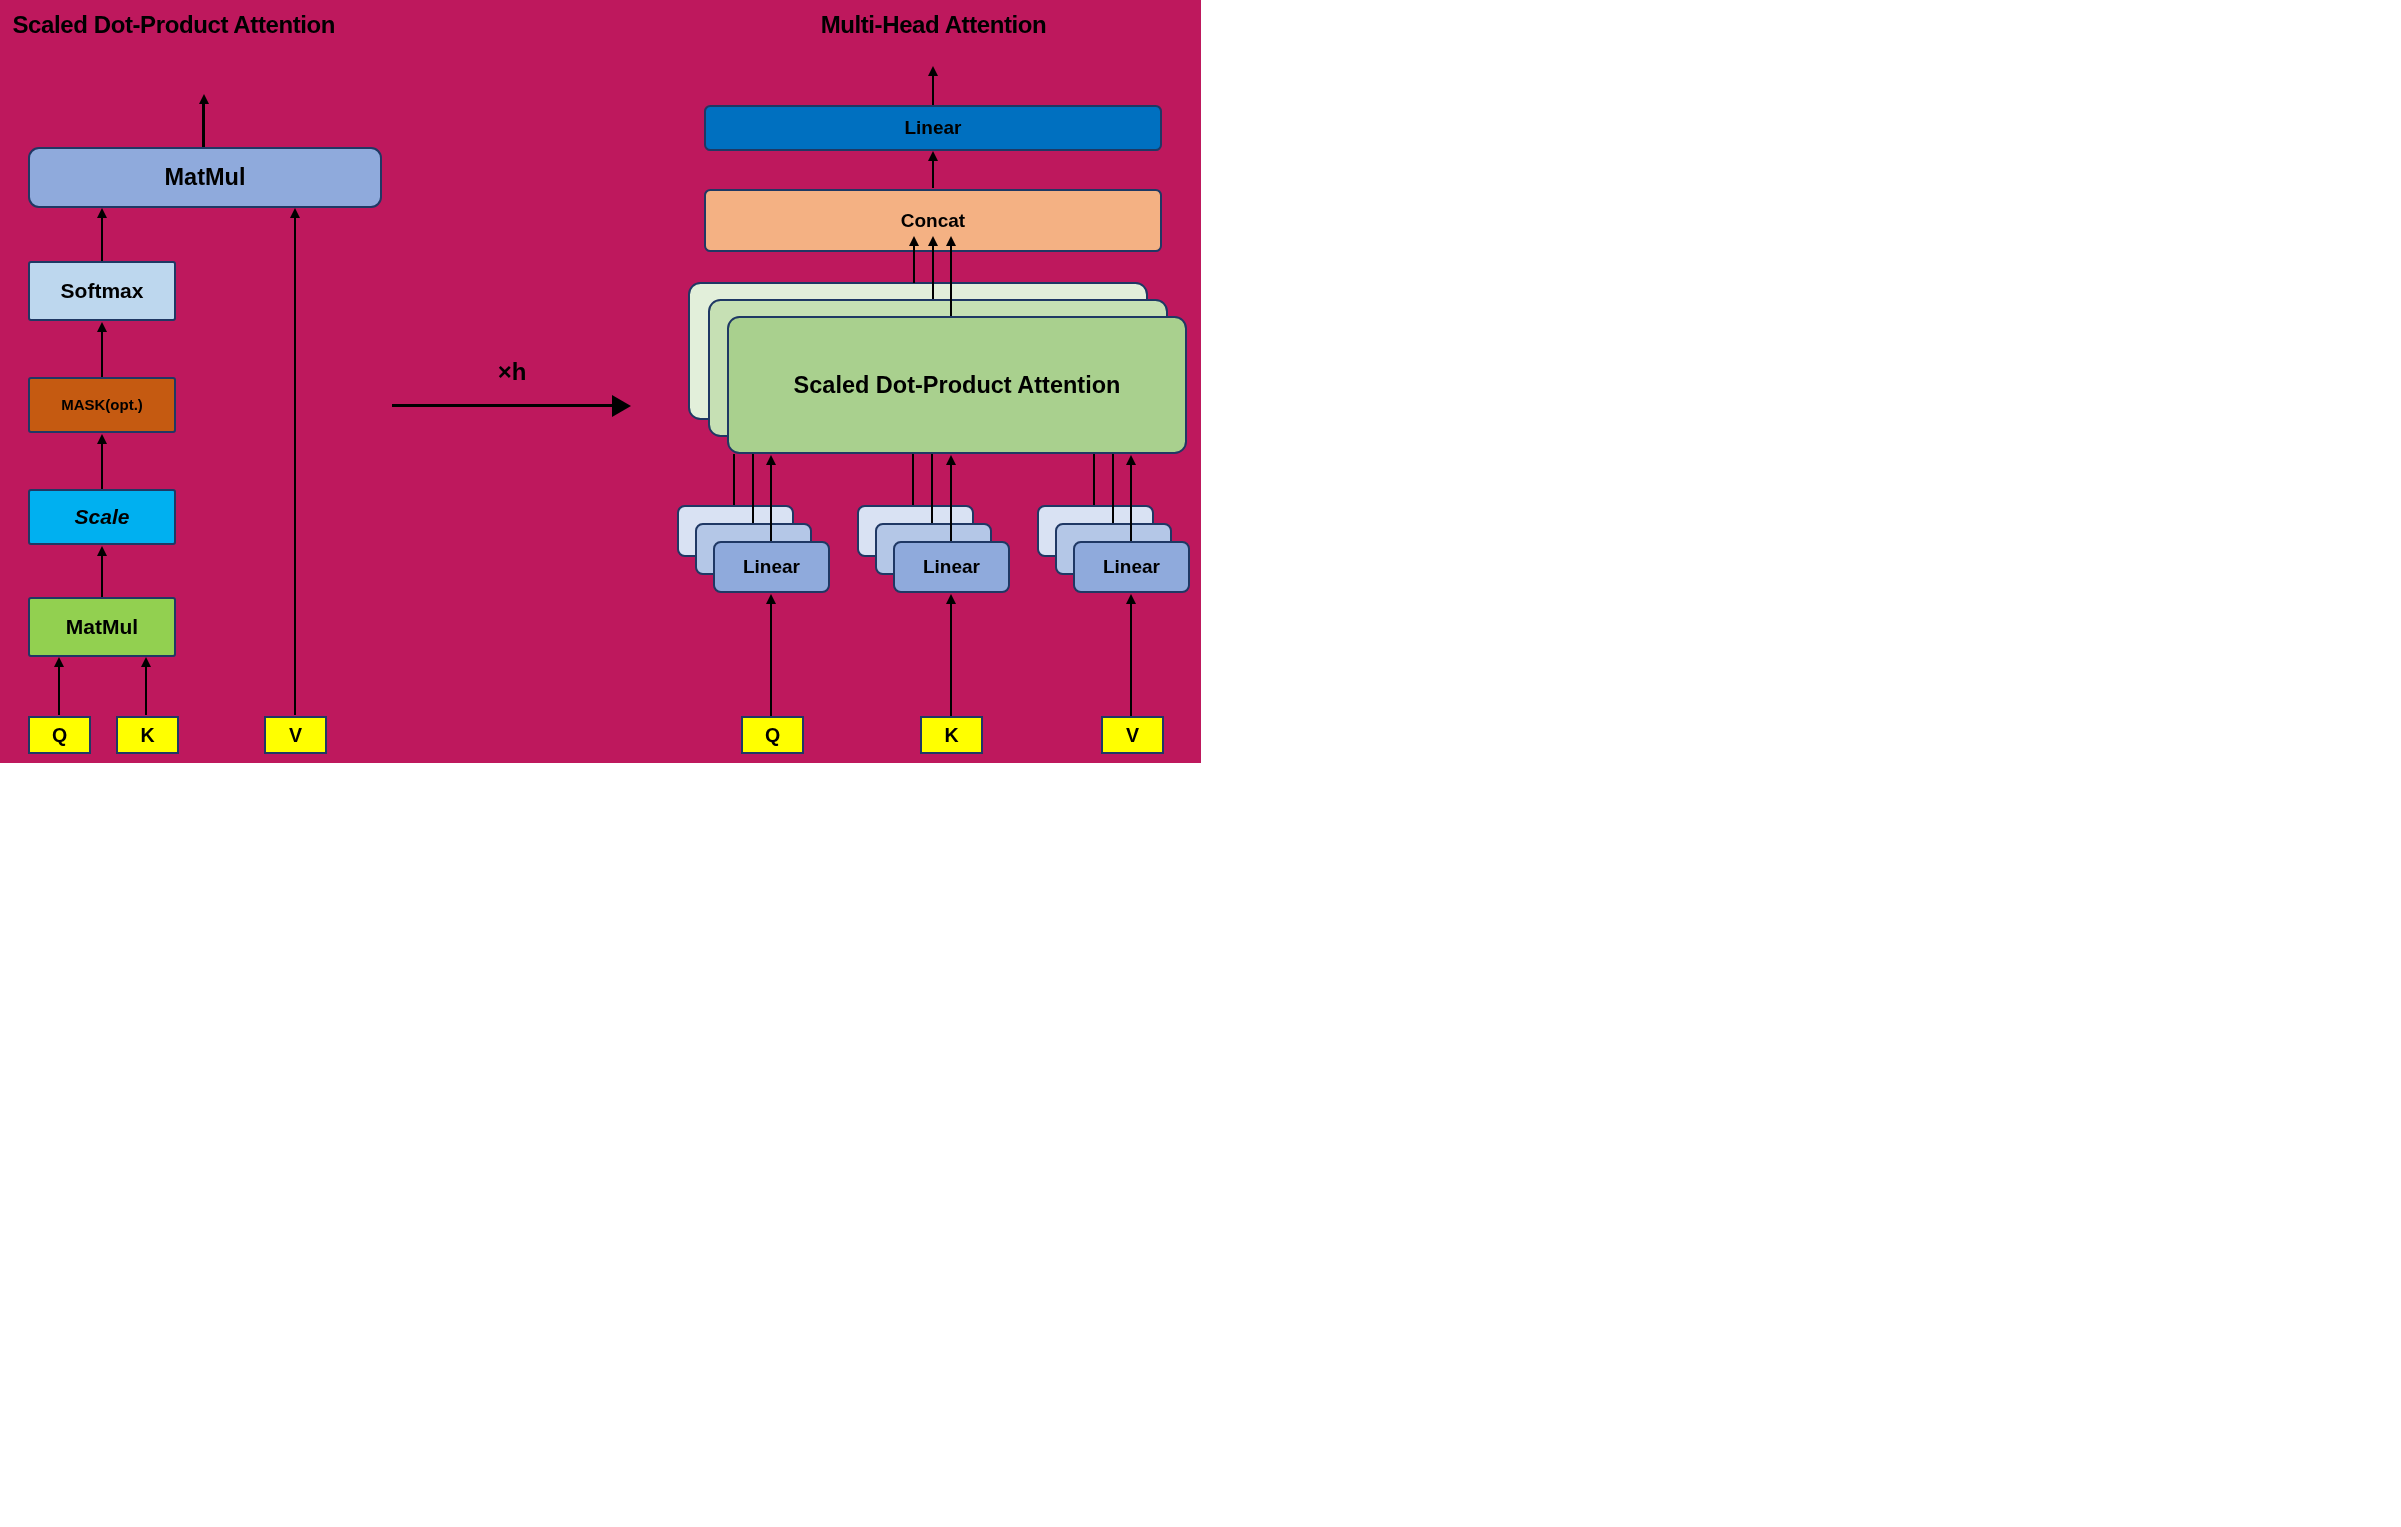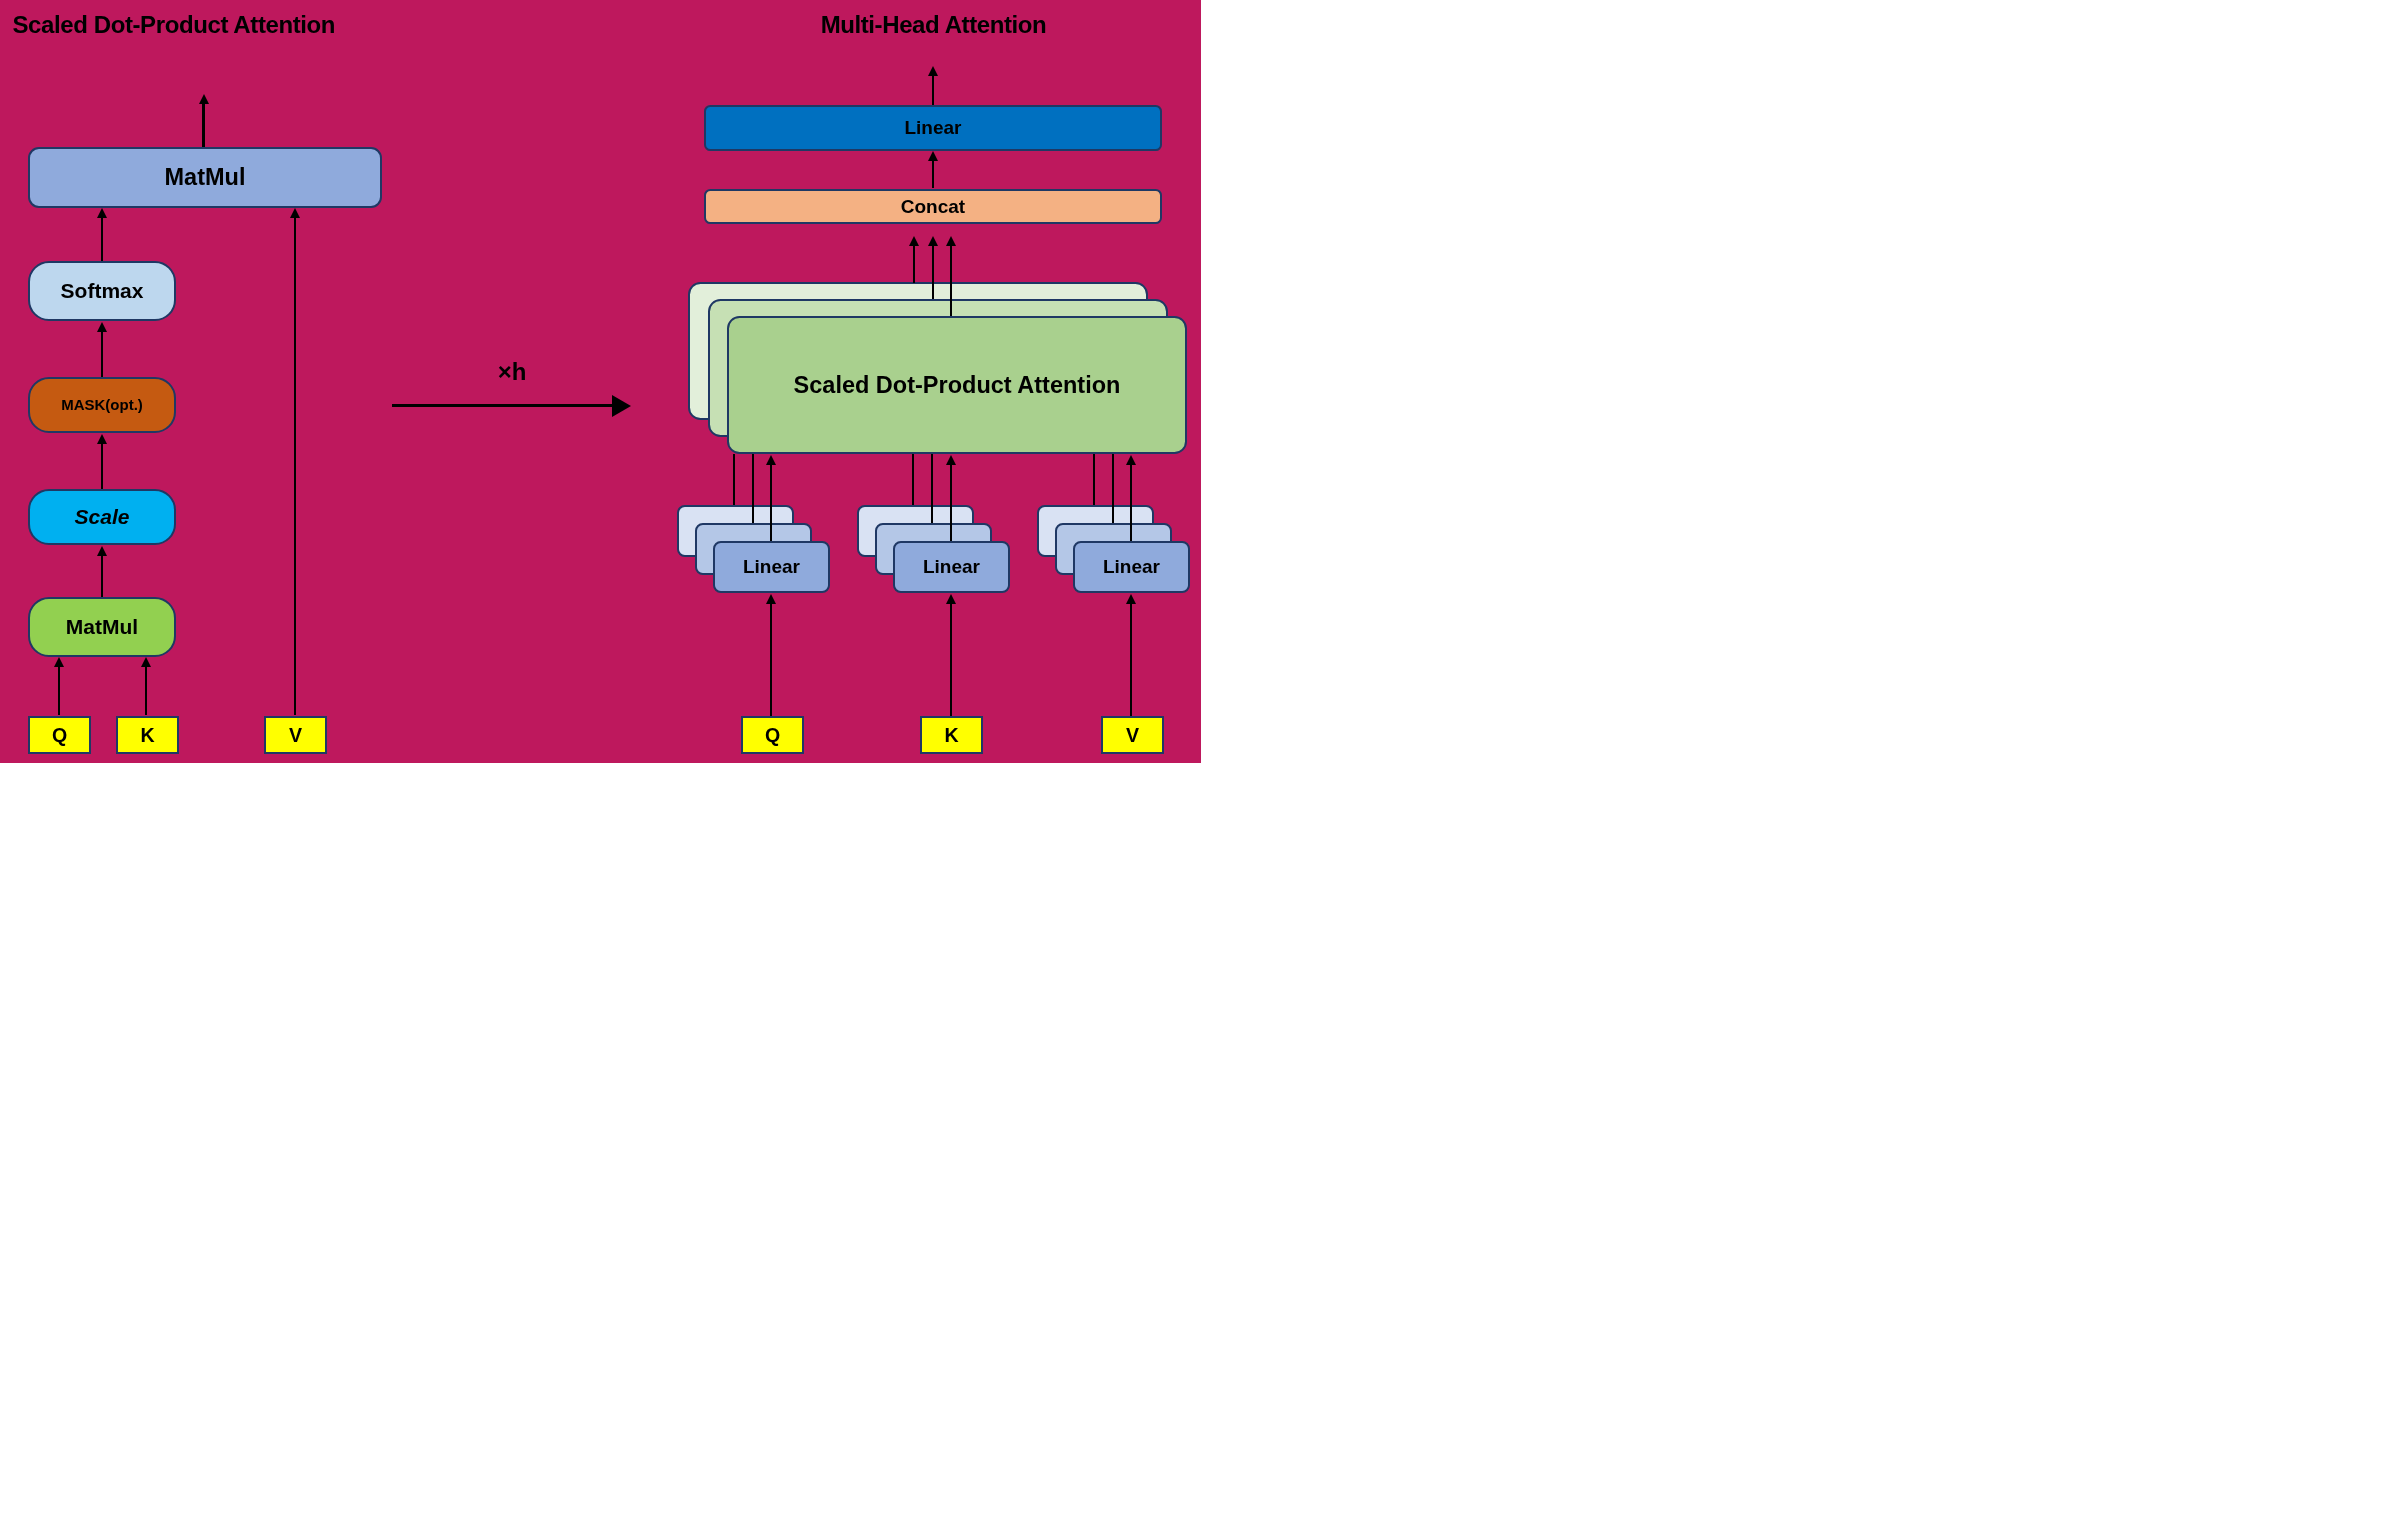--- a/index.html
+++ b/index.html
@@ -5,21 +5,21 @@
   html,body{margin:0;padding:0;background:#ffffff;}
   #canvas{
     position:relative;width:1201px;height:763px;background:#be185d;
     font-family:"Liberation Sans","DejaVu Sans",sans-serif;overflow:hidden;
   }
   .box{
     position:absolute;box-sizing:border-box;border:2.3px solid #1F3864;
     display:flex;align-items:center;justify-content:center;
     font-weight:bold;color:#000;text-align:center;
   }
-  .r8{border-radius:6.3px}.r10{border-radius:7.8px}.r12{border-radius:21px}
+  .r8{border-radius:6.3px}.r10{border-radius:7.8px}.r12{border-radius:3px}
   .r14{border-radius:11px}.r16{border-radius:12.5px}
   .title{
     position:absolute;font-weight:bold;color:#000;font-size:24px;
     letter-spacing:-0.4px;white-space:nowrap;
   }
   .line,.arr{position:absolute;background:#000;width:2.3px;}
   .arr.up::before{
     content:"";position:absolute;top:-9.4px;left:50%;transform:translateX(-50%);
     width:0;height:0;border-left:5.5px solid transparent;
     border-right:5.5px solid transparent;border-bottom:10.2px solid #000;
@@ -110,21 +110,21 @@
   <div class="title" style="left:738px;top:11px;width:391px;text-align:center;">Multi-Head Attention</div>
 
   <div class="arr up" style="left:932px;top:75px;height:30px;"></div>
 
   <div class="box r8 fs28 bg-linear-out" style="left:704px;top:105px;width:458px;height:46px;">
     <span>Linear</span>
   </div>
 
   <div class="arr up" style="left:932px;top:160px;height:28px;"></div>
 
-  <div class="box r8 fs28 bg-concat" style="left:704px;top:189px;width:458px;height:35px;">
+  <div class="box r8 fs28 bg-concat" style="left:704px;top:189px;width:458px;height:63px;">
     <span>Concat</span>
   </div>
 
   <div class="box r16 bg-att-back" style="left:688px;top:282px;width:460px;height:138px;"></div>
   <div class="box r16 bg-att-mid" style="left:708px;top:299px;width:460px;height:138px;"></div>
   <div class="box r16 fs30 bg-att-front" style="left:727px;top:316px;width:460px;height:138px;">
     <span>Scaled Dot-Product Attention</span>
   </div>
 
   <div class="arr up" style="left:913px;top:245px;height:38px;"></div>

